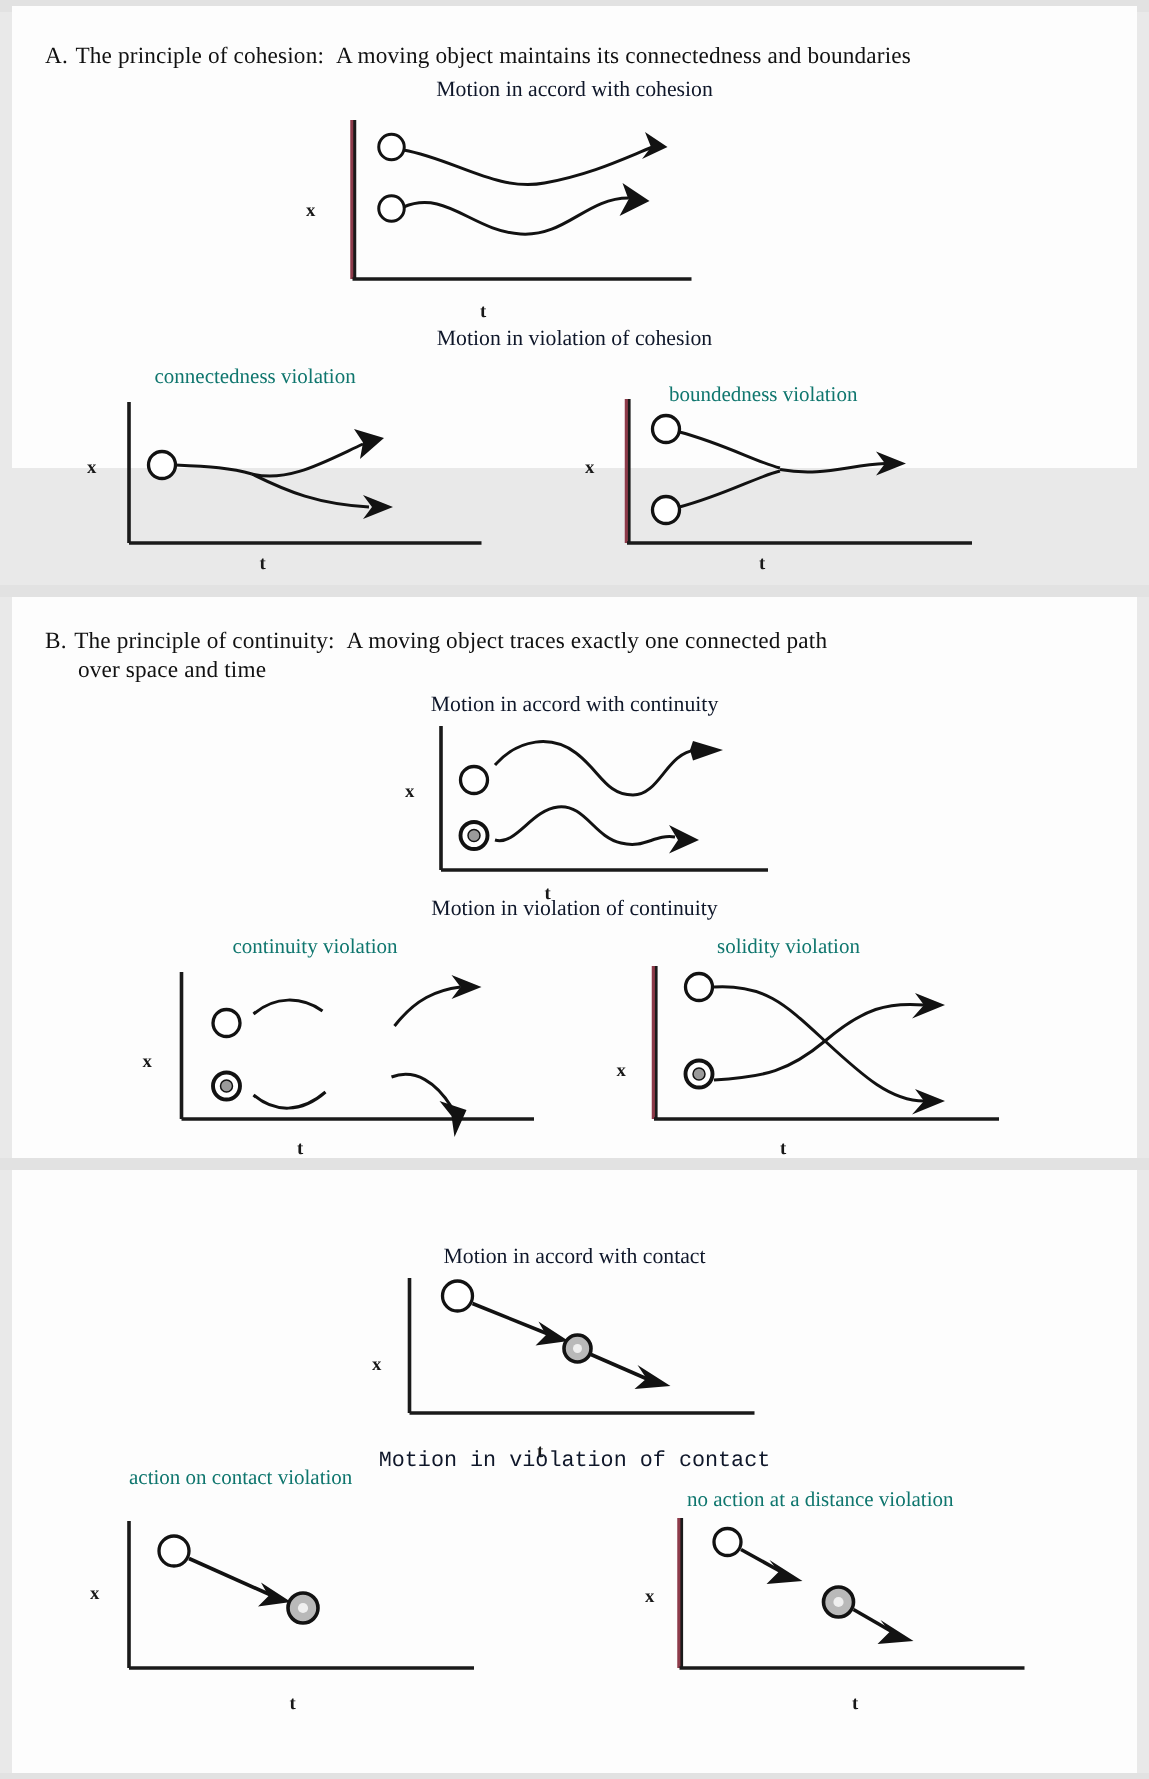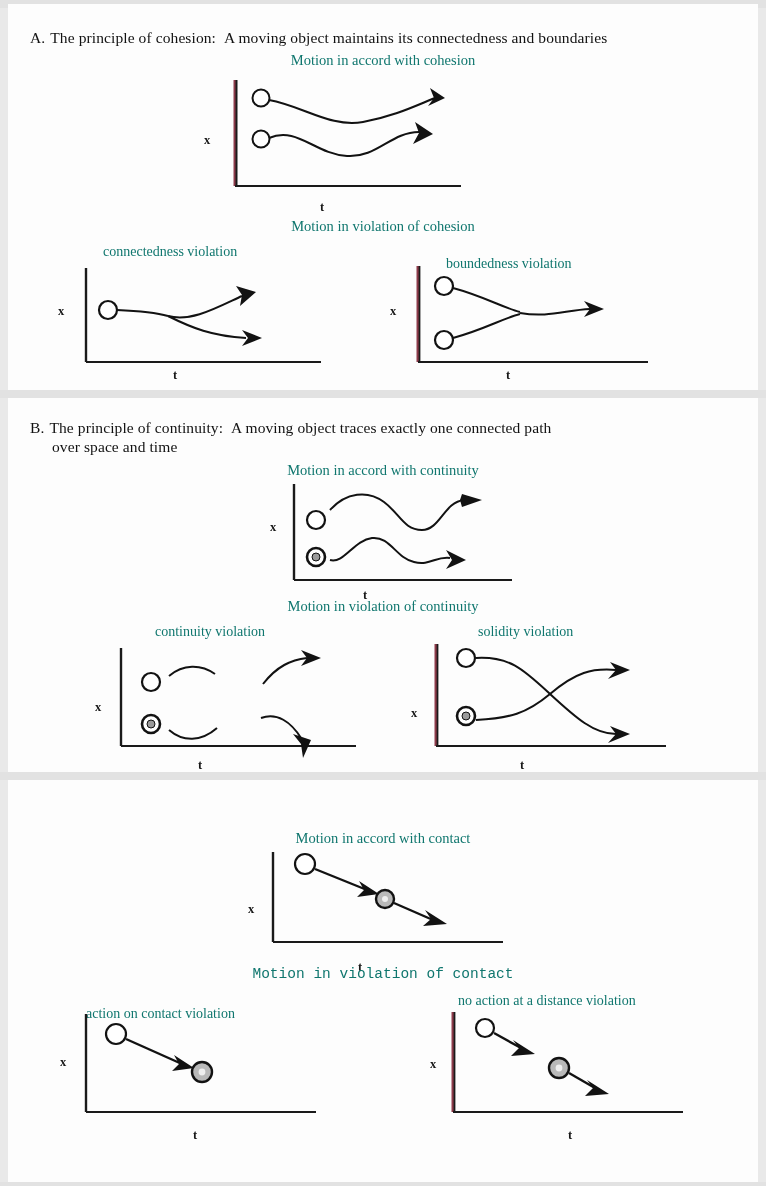--- a/index.html
+++ b/index.html
@@ -5,38 +5,38 @@
   html,body{margin:0;padding:0;}
   body{
     width:766px;height:1186px;
     background:#e9e9e9;
     font-family:"Liberation Serif",serif;
     color:#151515;
     overflow:hidden;
   }
   .page{position:relative;width:766px;height:1186px;}
   .panel{position:absolute;left:8px;width:750px;background:#fdfdfd;}
-  #panel-a{top:4px;height:386px;}
+  #panel-a{top:4px;height:308px;}
   #panel-b{top:398px;height:374px;}
   #panel-c{top:780px;height:402px;}
 
   .heading{
     font-size:15.5px;
     line-height:19px;
     letter-spacing:.1px;
     color:#111;
     position:absolute;
   }
   .heading .ltr{margin-right:5px;}
   .heading .cont{display:block;margin-left:22px;}
 
   .caption{
     position:absolute;
     font-size:14.5px;
-    color:#0f766e;
+    color:#0f172a;
     white-space:nowrap;
     text-align:center;
   }
   .sublabel{
     position:absolute;
     font-size:14px;
     color:#0f766e;
     white-space:nowrap;
   }
   .axlabel{
@@ -200,21 +200,21 @@
         <path d="M96,31 L116,44 L94,47 L101,40 Z" fill="#121212"></path>
         <circle cx="122" cy="49" r="9" fill="#b9b9b9" stroke="#121212" stroke-width="2.4"></circle>
         <circle cx="122" cy="49" r="3" fill="#efefef" stroke="none"></circle>
         <line x1="131" y1="53" x2="170" y2="70" stroke="#121212" stroke-width="2.4"></line>
         <path d="M162,60 L184,74 L160,76 L168,69 Z" fill="#121212"></path>
       </svg>
     </div>
 
     <div class="caption" style="top:186px;left:0;width:750px;font-family:Liberation Mono, monospace;">Motion in violation of contact</div>
 
-    <div class="sublabel" style="top:198px;left:78px;margin-top:28px;">action on contact violation</div>
+    <div class="sublabel" style="top:198px;left:78px;">action on contact violation</div>
     <div class="axlabel" style="top:275px;left:52px;">x</div>
     <div class="axlabel" style="top:348px;left:185px;">t</div>
     <div class="plot" style="top:232px;left:68px;">
       <svg width="250" height="112" viewBox="0 0 250 112">
         <line x1="10" y1="2" x2="10" y2="100" stroke="#1a1a1a" stroke-width="2.4"></line>
         <line x1="10" y1="100" x2="240" y2="100" stroke="#1a1a1a" stroke-width="2.2"></line>
         <circle cx="40" cy="22" r="10" fill="#ffffff" stroke="#121212" stroke-width="2.2"></circle>
         <line x1="50" y1="27" x2="106" y2="52" stroke="#121212" stroke-width="2.4"></line>
         <path d="M98,43 L118,56 L96,59 L103,52 Z" fill="#121212"></path>
         <circle cx="126" cy="60" r="10" fill="#b9b9b9" stroke="#121212" stroke-width="2.4"></circle>

